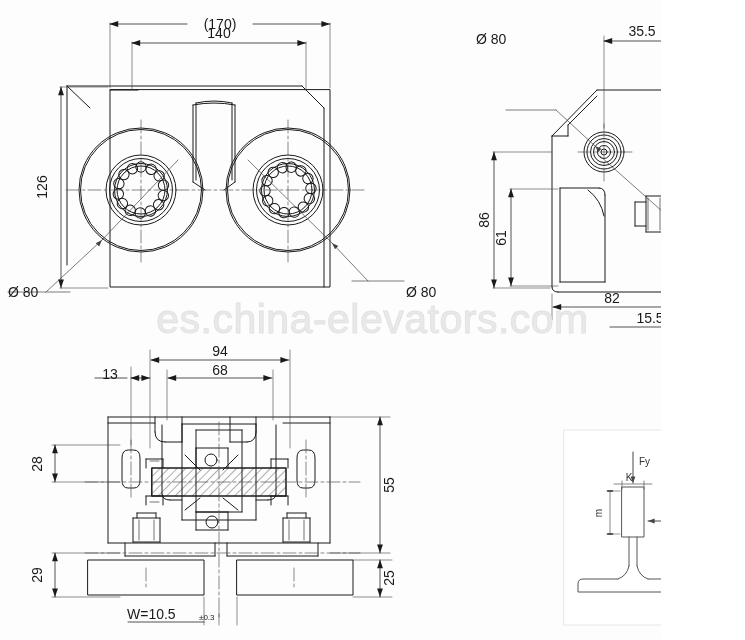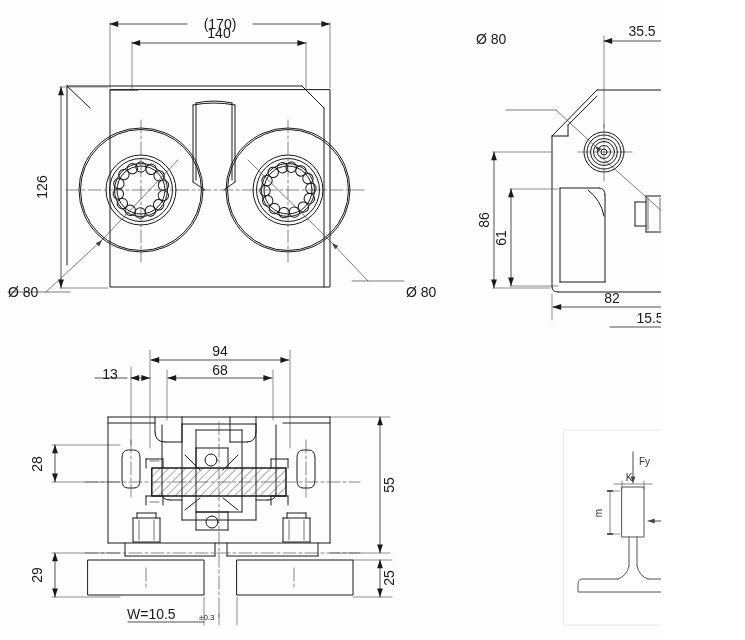--- a/index.html
+++ b/index.html
@@ -482,14 +482,15 @@
       <text class="dimtxt" x="127" y="619" text-anchor="start">W=10.5</text>
       <text class="dimtxt-xs" x="199" y="620" text-anchor="start">±0.3</text>
 
       <text class="frctxt" x="639" y="465" text-anchor="start">Fy</text>
       <text class="frctxt" x="690" y="524" text-anchor="start">Fx</text>
       <text class="frctxt" x="629" y="481" text-anchor="middle">K</text>
       <text class="frctxt" x="602" y="513" text-anchor="middle" transform="rotate(-90 602 513)">m</text>
     </g>
   </svg>
 
+  <div class="wm">es.china-elevators.com</div>
 
 </div>
 
 </body></html>

